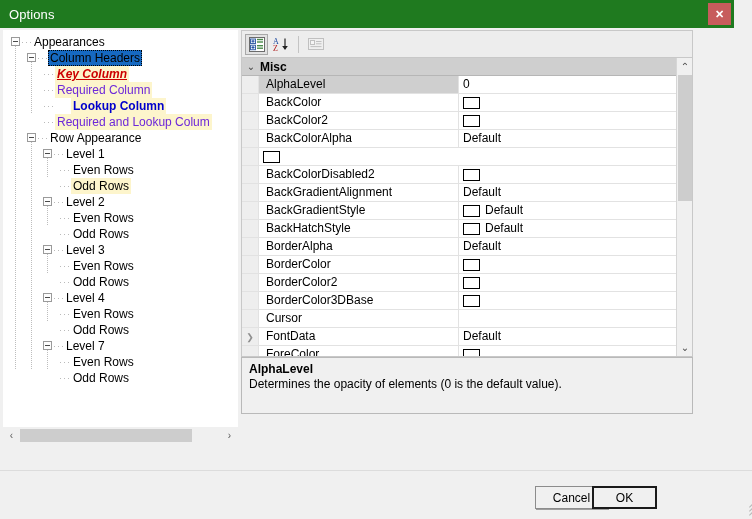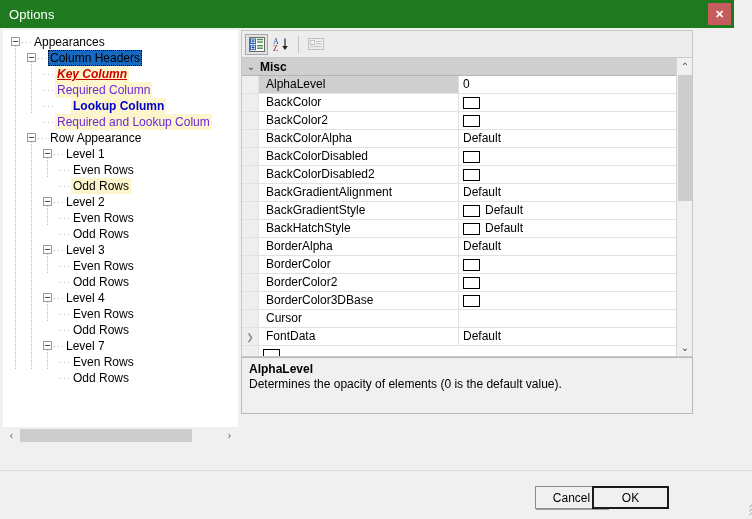--- a/index.html
+++ b/index.html
@@ -351,21 +351,21 @@
     box-shadow: 1px 1px 0 #9e9e9e;
     font-family: "Liberation Sans", sans-serif;
     font-size: 12px;
     color: #000;
     display: flex; align-items: center; justify-content: center;
     box-sizing: border-box;
     cursor: pointer;
   }
   #cancel-button { left: 535px; width: 73px; }
   #ok-button {
-    left: 592px; width: 77px;
+    left: 592px; width: 65px;
     border: 2px solid #1a1a1a;
     box-shadow: none;
   }
   #resize-grip {
     position: absolute;
     right: 2px; bottom: 1px;
     width: 12px; height: 12px;
   }
   #resize-grip i {
     position: absolute;
@@ -575,21 +575,20 @@
             </div>
             <div class="prow">
               <div class="gutter"></div>
               <div class="pname">BackColorAlpha</div>
               <div class="pval">
                 <span class="vtext">Default</span>
               </div>
             </div>
             <div class="prow">
               <div class="gutter"></div>
-              <div class="pname">BackColorDisabled</div>
               <div class="pval">
                 <span class="swatch"></span>
                 <span class="vtext"></span>
               </div>
             </div>
             <div class="prow">
               <div class="gutter"></div>
               <div class="pname">BackColorDisabled2</div>
               <div class="pval">
                 <span class="swatch"></span>
@@ -659,20 +658,21 @@
             </div>
             <div class="prow">
               <div class="gutter">❯</div>
               <div class="pname">FontData</div>
               <div class="pval">
                 <span class="vtext">Default</span>
               </div>
             </div>
             <div class="prow">
               <div class="gutter"></div>
+              <div class="pname">ForeColor</div>
               <div class="pval">
                 <span class="swatch"></span>
                 <span class="vtext"></span>
               </div>
             </div>
           </div>
 
         <div id="prop-vscroll">
           <div class="vs-arrow up">⌃</div>
           <div class="vs-thumb"></div>

